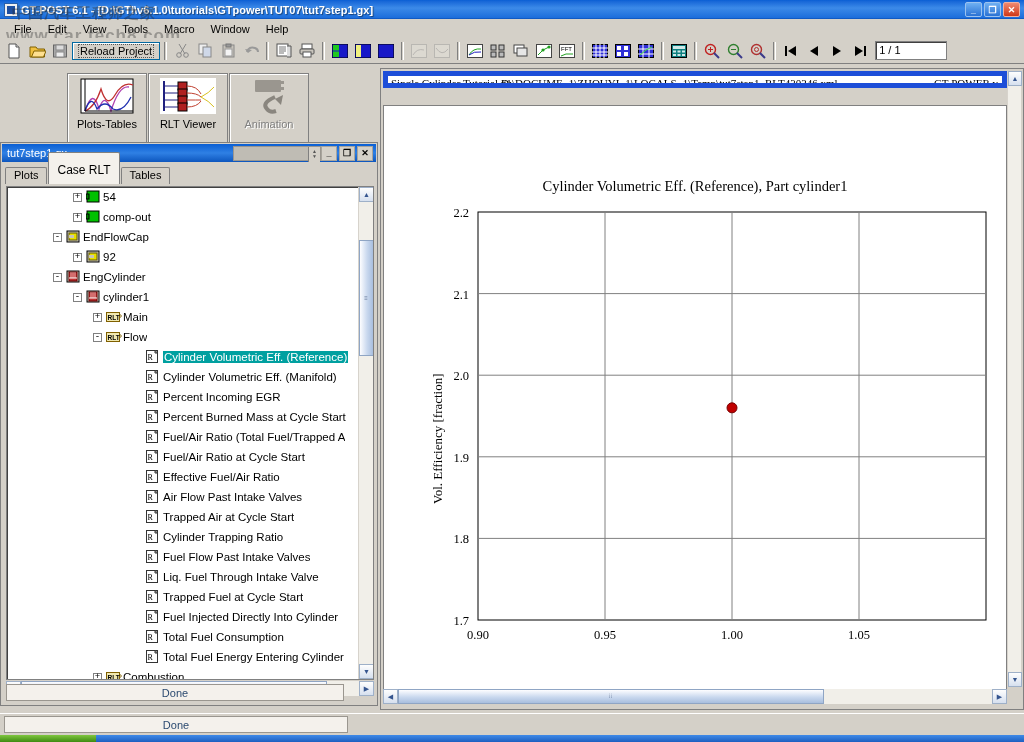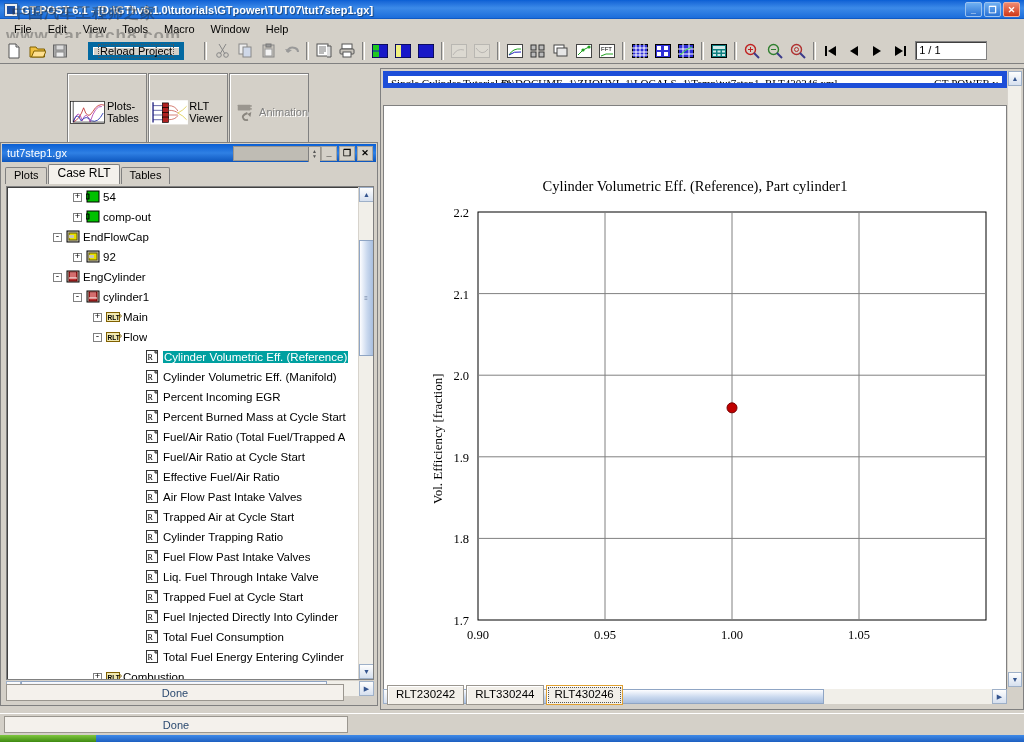--- a/index.html
+++ b/index.html
@@ -59,38 +59,38 @@
     position: absolute; left: 0; top: 38px; width: 1024px; height: 26px;
     background: #d4d0c8; border-bottom: 1px solid #808080;
     display: flex; align-items: center; padding-left: 3px; gap: 1px;
   }
   .tbtn {
     width: 22px; height: 22px; display: flex; align-items: center; justify-content: center;
     cursor: default; flex: 0 0 auto;
   }
   .sep { width: 3px; height: 18px; border-left: 1px solid #808080; border-right: 1px solid #fff; margin: 0 3px; flex: 0 0 auto; }
   .reload-btn {
-    height: 18px; padding: 0 5px; border: 5px solid #0369a1;
+    height: 18px; padding: 0 5px; border: 1px solid #0369a1;
     background: #d4d0c8; font-size: 11px; display: flex; align-items: center;
-    box-shadow: inset 1px 1px 0 #fff; margin: 0 16px; cursor: default;
+    box-shadow: inset 1px 1px 0 #fff; margin: 0 0; cursor: default;
   }
   .reload-btn span { border: 1px dotted #555; padding: 0 1px; }
   .pagebox {
     width: 72px; height: 19px; background: #fff; border: 1px solid #808080;
     box-shadow: inset 1px 1px 0 #404040; font-size: 11px; padding: 2px 0 0 3px; margin-left: 3px;
   }
 
   
   .modebar {
     position: absolute; left: 0; top: 65px; width: 380px; height: 76px; background: #d4d0c8;
   }
   .modebtn {
     position: absolute; top: 8px; width: 80px; height: 76px;
     border: 1px solid #808080; background: #d4d0c8; box-shadow: inset 1px 1px 0 #fff;
-    display: flex; flex-direction: row; align-items: center; cursor: default;
+    display: flex; flex-direction: column; align-items: center; cursor: default;
   }
   .modebtn .mlabel { font-size: 11px; margin-top: 1px; }
   .modebtn.disabled .mlabel { color: #808080; text-shadow: 1px 1px 0 #fff; }
   .mb1 { left: 67px; } .mb2 { left: 148px; } .mb3 { left: 229px; }
   .micon { width: 60px; height: 40px; margin-top: 3px; }
 
   
   .child {
     position: absolute; left: 0; top: 142px; width: 378px; height: 564px;
     background: #d4d0c8; border: 1px solid #808080;
@@ -109,21 +109,21 @@
     display: flex; align-items: center; justify-content: center; font-size: 9px; font-weight: bold; cursor: default;
   }
   .tabs {
     height: 20px; display: flex; align-items: flex-end; padding-left: 4px; margin-top: 2px;
   }
   .tab {
     height: 17px; padding: 1px 8px 0; border: 1px solid #808080; border-bottom: none;
     background: #d4d0c8; font-size: 11px; margin-right: 1px; cursor: default;
     border-radius: 2px 2px 0 0;
   }
-  .tab.active { height: 20px; background: #f4f1ec; font-size: 12px; padding-top: 1px; position: relative; z-index: 2; margin-top: 33px; }
+  .tab.active { height: 32px; background: #f4f1ec; font-size: 12px; padding-top: 10px; position: relative; z-index: 2; margin-top: 33px; }
   .treewrap {
     position: absolute; left: 5px; top: 43px; width: 368px; height: 494px;
     background: #fff; border: 1px solid #808080; box-shadow: inset 1px 1px 0 #404040;
     overflow: hidden;
   }
   .tree { position: relative; width: 353px; height: 100%; overflow: hidden; }
   .trow { height: 20px; display: flex; align-items: center; font-size: 11.5px; white-space: nowrap; cursor: default; }
   .pm {
     width: 9px; height: 9px; border: 1px solid #808080; background: #fff;
     font-size: 9px; line-height: 7px; text-align: center; margin-right: 4px; flex: 0 0 auto; color:#000;
@@ -843,25 +843,20 @@
     </div>
 
     <div class="hsb" style="left:2px; top:620px; width:624px;">
       <div class="arw">◀</div>
       <div class="trough">
         <div class="thumb" style="left:0;width:426px;">⦙⦙</div>
       </div>
       <div class="arw">▶</div>
     </div>
 
-    <div class="plot-tabs">
-      <div class="ptab">RLT230242</div>
-      <div class="ptab">RLT330244</div>
-      <div class="ptab active">RLT430246</div>
-    </div>
   </div>
 
   <div class="statusbar">
     <div class="status-pane" style="width:344px;justify-content:center;">Done</div>
   </div>
   <div class="taskbar">
     <div class="green"></div>
   </div>
 </div>
 

